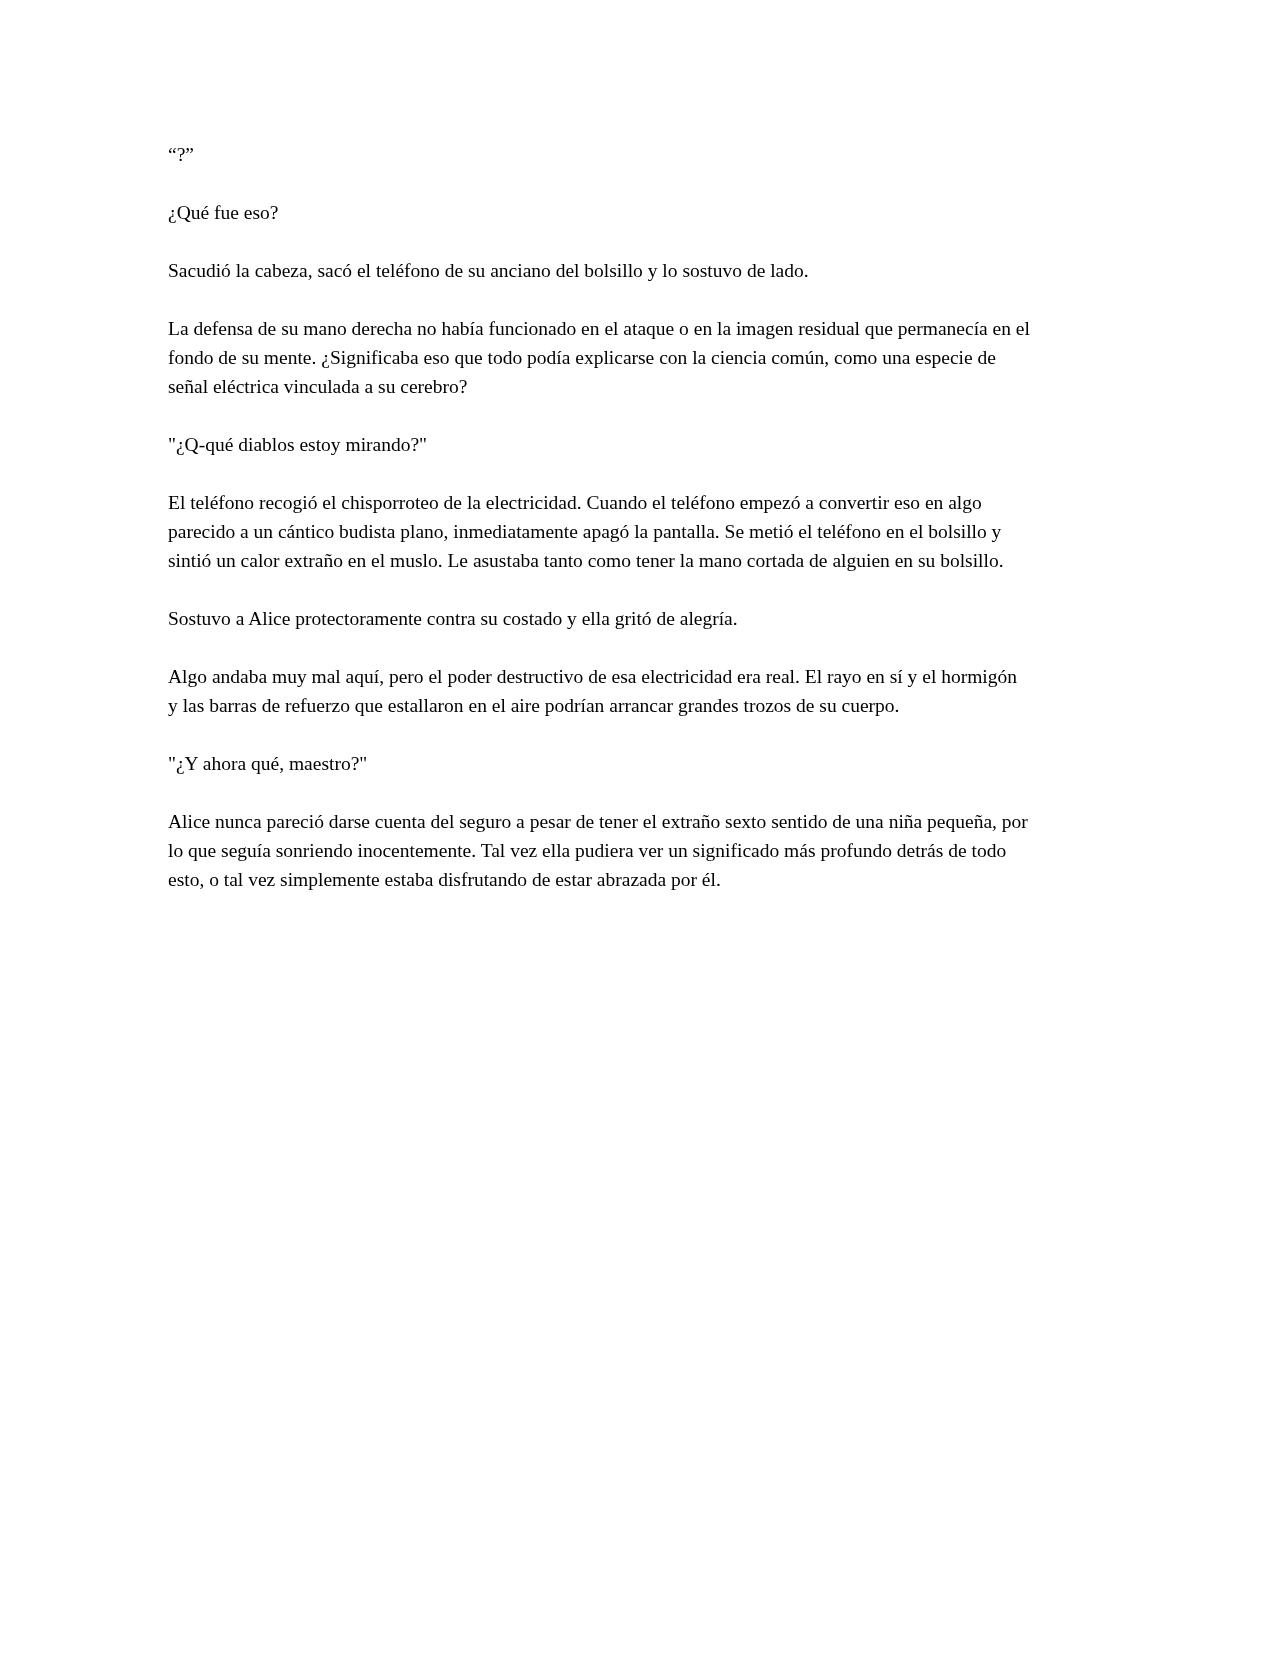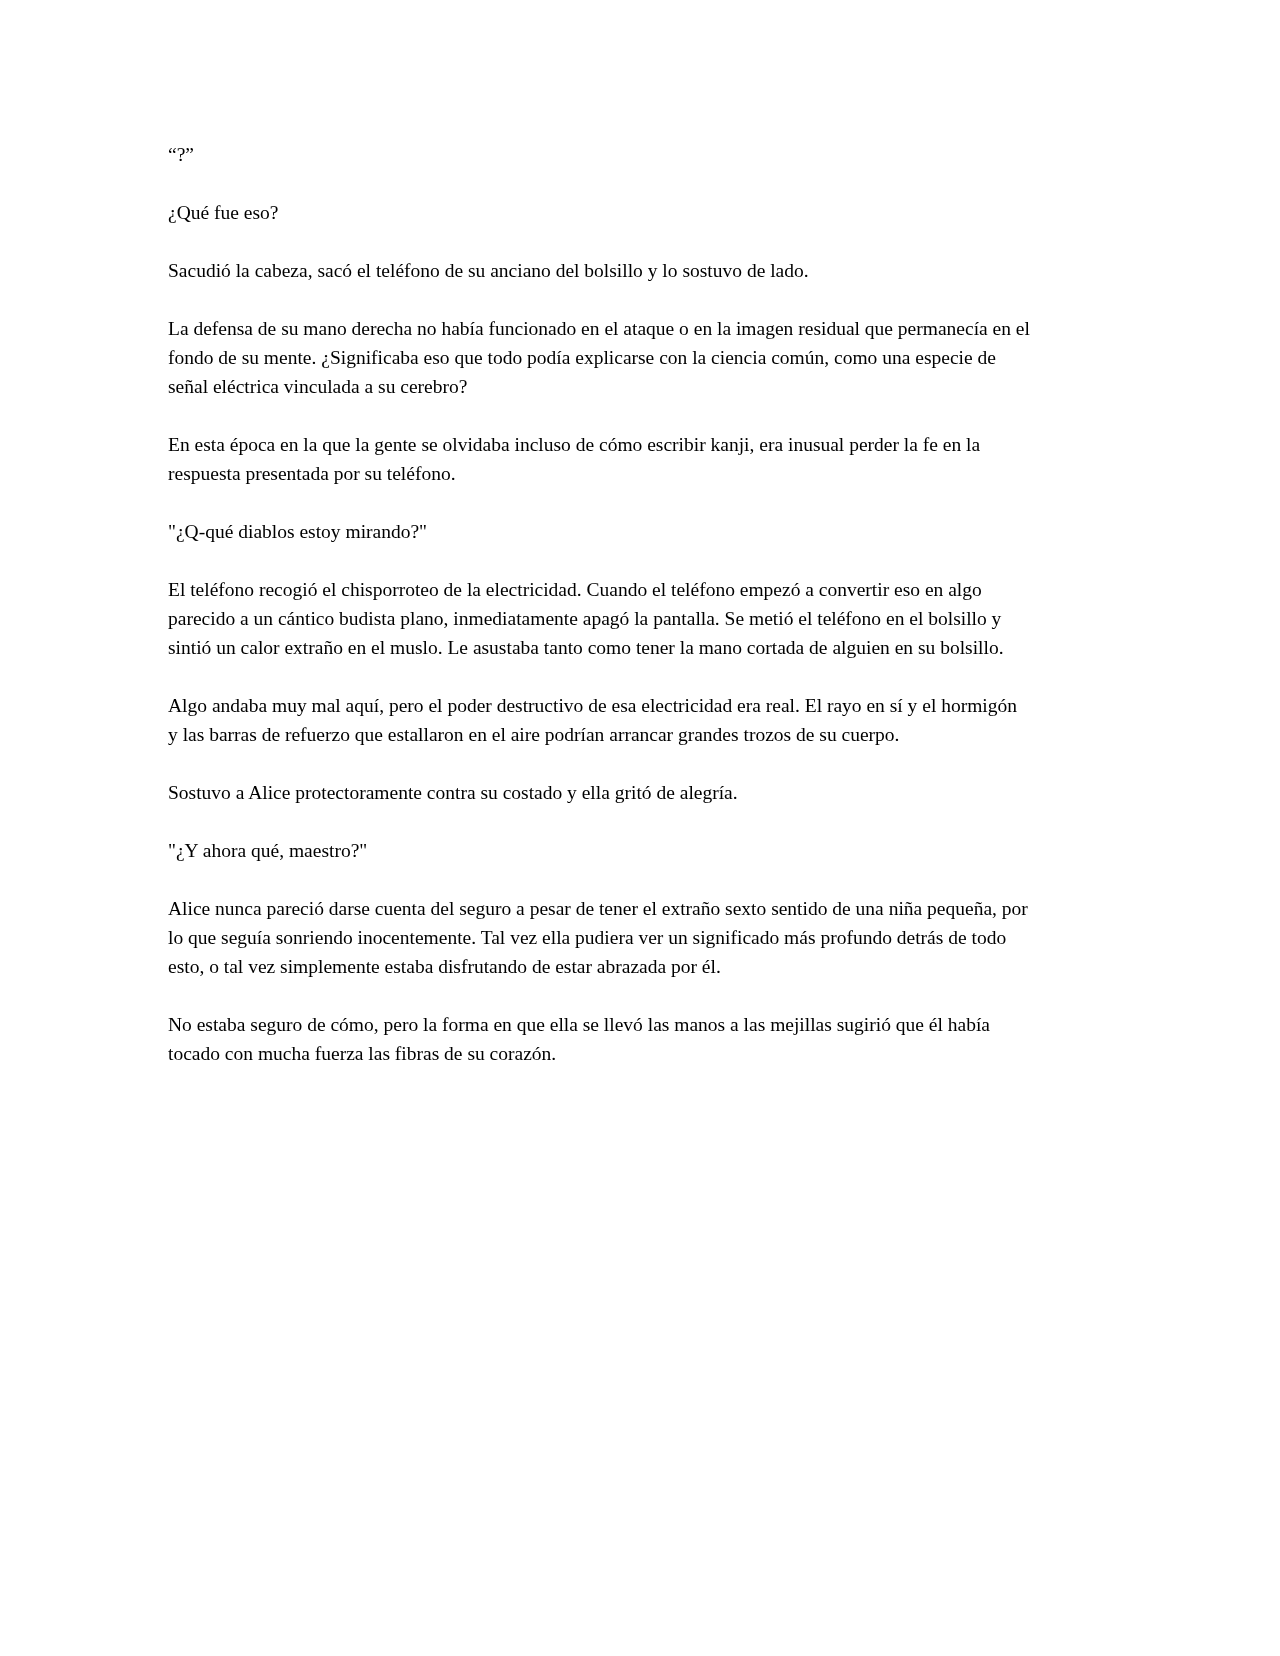--- a/index.html
+++ b/index.html
@@ -30,22 +30,20 @@
 </head>
 <body>
 
 <div class="page">
   <div class="doc-body">
 
   <p>“?”</p>
       <p>¿Qué fue eso?</p>
       <p>Sacudió la cabeza, sacó el teléfono de su anciano del bolsillo y lo sostuvo de lado.</p>
       <p>La defensa de su mano derecha no había funcionado en el ataque o en la imagen residual que permanecía en el fondo de su mente. ¿Significaba eso que todo podía explicarse con la ciencia común, como una especie de señal eléctrica vinculada a su cerebro?</p>
-      <p>En esta época en la que la gente se olvidaba incluso de cómo escribir kanji, era inusual perder la fe en la respuesta presentada por su teléfono.</p>
       <p>"¿Q-qué diablos estoy mirando?"</p>
       <p>El teléfono recogió el chisporroteo de la electricidad. Cuando el teléfono empezó a convertir eso en algo parecido a un cántico budista plano, inmediatamente apagó la pantalla. Se metió el teléfono en el bolsillo y sintió un calor extraño en el muslo. Le asustaba tanto como tener la mano cortada de alguien en su bolsillo.</p>
+      <p>Sostuvo a Alice protectoramente contra su costado y ella gritó de alegría.</p>
       <p>Algo andaba muy mal aquí, pero el poder destructivo de esa electricidad era real. El rayo en sí y el hormigón y las barras de refuerzo que estallaron en el aire podrían arrancar grandes trozos de su cuerpo.</p>
-      <p>Sostuvo a Alice protectoramente contra su costado y ella gritó de alegría.</p>
       <p>"¿Y ahora qué, maestro?"</p>
       <p>Alice nunca pareció darse cuenta del seguro a pesar de tener el extraño sexto sentido de una niña pequeña, por lo que seguía sonriendo inocentemente. Tal vez ella pudiera ver un significado más profundo detrás de todo esto, o tal vez simplemente estaba disfrutando de estar abrazada por él.</p>
-      <p>No estaba seguro de cómo, pero la forma en que ella se llevó las manos a las mejillas sugirió que él había tocado con mucha fuerza las fibras de su corazón.</p>
     </div>
 </div>
 
 </body></html>

